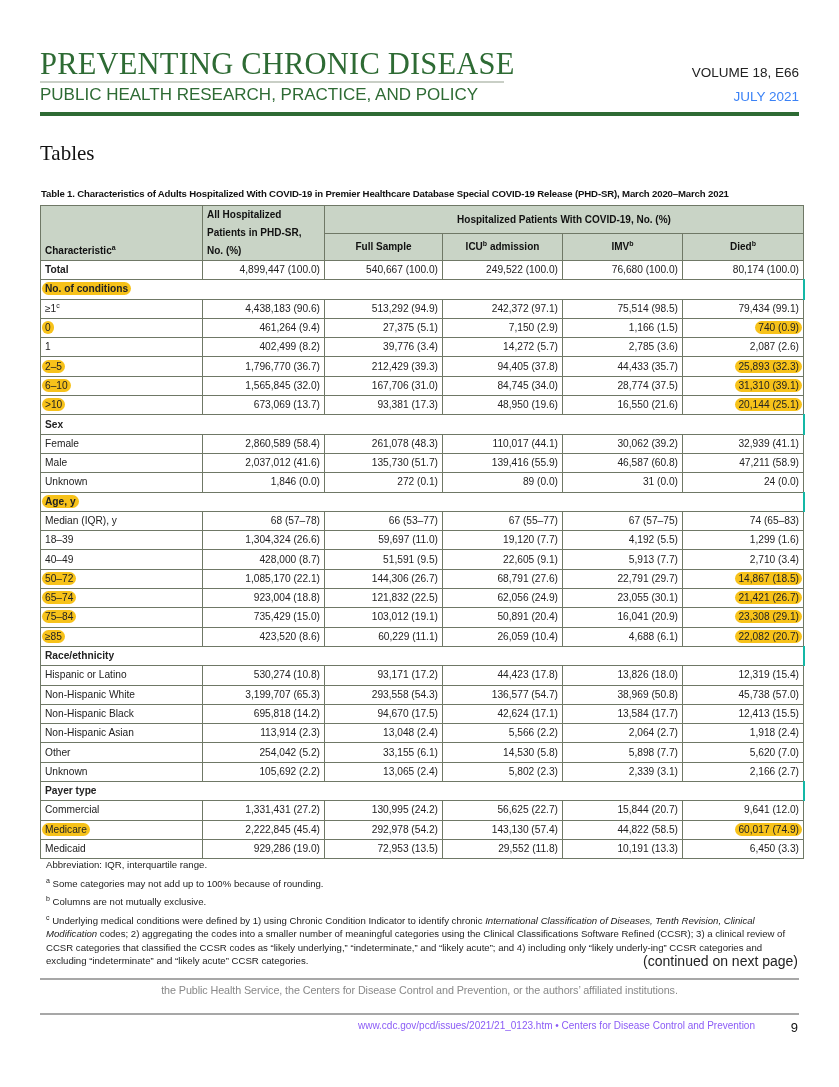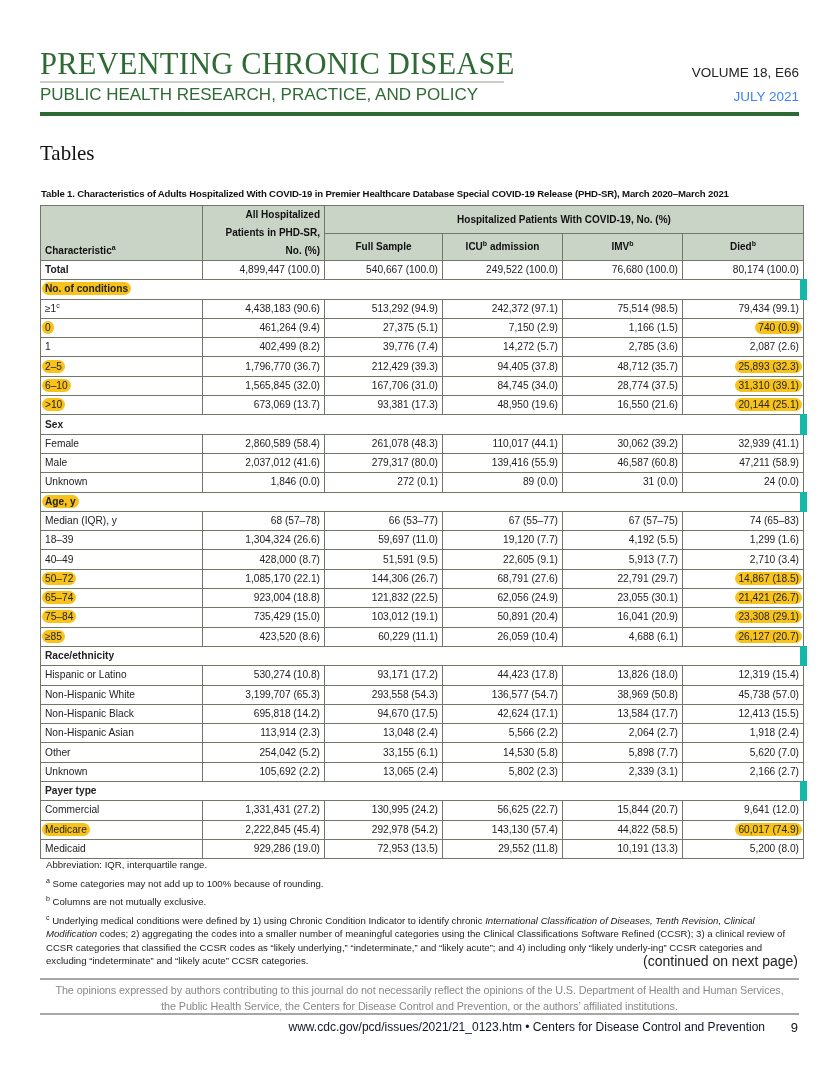--- a/index.html
+++ b/index.html
@@ -11,34 +11,34 @@
   .date { position: absolute; right: 40px; top: 89px; font-size: 13.5px; color: #3b82f6; text-align: right; }
   .green-rule { position: absolute; left: 40px; top: 112px; width: 759px; height: 4px; background: #2e6b34; }
   .section-title { position: absolute; left: 40px; top: 141px; font-family: "Liberation Serif", serif; font-size: 21px; color: #111; }
   .table-caption { position: absolute; left: 41px; top: 188px; font-size: 9.6px; font-weight: bold; color: #111; letter-spacing: -0.15px; white-space: nowrap; }
   table.data { position: absolute; left: 40px; top: 205px; width: 763px; border-collapse: collapse; font-size: 10.2px; table-layout: fixed; }
   table.data td, table.data th { border: 1px solid #6f7866; padding: 0 4px; height: 18.3px; line-height: 18px; white-space: nowrap; }
   table.data th { background: #c9d4c6; font-weight: bold; font-size: 10px; color: #111; }
   table.data thead tr.h1 th { height: 19px; }
   table.data thead tr.h2 th { height: 18px; }
   th.char-head { text-align: left; vertical-align: bottom; padding-bottom: 2px; }
-  th.all-head { line-height: 10px; vertical-align: middle; text-align: right; }
+  th.all-head { line-height: 10px; vertical-align: middle; text-align: left; }
   td.num { text-align: right; color: #222; }
   td.label { text-align: left; color: #222; }
-  tr.section td { font-weight: bold; border-left: 1px solid #6f7866; border-right: 7px solid #14b8a6; }
+  tr.section td { font-weight: bold; border-left: 1px solid #6f7866; border-right: 2px solid #14b8a6; }
   tr.total td { font-weight: bold; margin-left: 43px; }
   tr.total td.num { font-weight: normal; }
   .hl { background: #f7c21a; border-radius: 9px; padding: 1px 3px; margin: 0 -3px; }
   sup { font-size: 7px; line-height: 0; vertical-align: 4px; }
   .notes { position: absolute; left: 41px; top: 853px; width: 760px; font-size: 9.6px; line-height: 13.5px; color: #222; }
   .notes p { margin: 5px; }
   .continued { position: absolute; right: 41px; top: 953px; font-size: 14px; color: #222; margin-left: 48px; }
   .footer-rule { position: absolute; left: 40px; width: 759px; height: 2px; background: #a7a7a7; }
   .disclaimer { position: absolute; left: 40px; top: 982px; width: 759px; text-align: center; font-size: 10.8px; line-height: 16px; color: #888; letter-spacing: -0.1px; }
-  .footer-url { position: absolute; right: 74px; top: 1020px; font-size: 12px; color: #0f172a; }
+  .footer-url { position: absolute; right: 84px; top: 1020px; font-size: 10px; color: #8b5cf6; }
   .page-num { position: absolute; right: 41px; top: 1020px; font-size: 13px; color: #111; }
 </style>
 </head>
 <body>
 
 <div class="masthead-title">PREVENTING CHRONIC DISEASE</div>
 <div class="masthead-underline"></div>
 <div class="masthead-subtitle">PUBLIC HEALTH RESEARCH, PRACTICE, AND POLICY</div>
 <div class="volume">VOLUME 18, E66</div>
 <div class="date">JULY 2021</div>
@@ -93,31 +93,31 @@
         <td class="label"><span class="hl">0</span></td>
         <td class="num"><span>461,264 (9.4)</span></td>
         <td class="num"><span>27,375 (5.1)</span></td>
         <td class="num"><span>7,150 (2.9)</span></td>
         <td class="num"><span>1,166 (1.5)</span></td>
         <td class="num"><span class="hl">740 (0.9)</span></td>
       </tr>
       <tr>
         <td class="label"><span>1</span></td>
         <td class="num"><span>402,499 (8.2)</span></td>
-        <td class="num"><span>39,776 (7.4)</span></td>
+        <td class="num"><span>39,776 (3.4)</span></td>
         <td class="num"><span>14,272 (5.7)</span></td>
         <td class="num"><span>2,785 (3.6)</span></td>
         <td class="num"><span>2,087 (2.6)</span></td>
       </tr>
       <tr>
         <td class="label"><span class="hl">2–5</span></td>
         <td class="num"><span>1,796,770 (36.7)</span></td>
         <td class="num"><span>212,429 (39.3)</span></td>
         <td class="num"><span>94,405 (37.8)</span></td>
-        <td class="num"><span>48,712 (35.7)</span></td>
+        <td class="num"><span>44,433 (35.7)</span></td>
         <td class="num"><span class="hl">25,893 (32.3)</span></td>
       </tr>
       <tr>
         <td class="label"><span class="hl">6–10</span></td>
         <td class="num"><span>1,565,845 (32.0)</span></td>
         <td class="num"><span>167,706 (31.0)</span></td>
         <td class="num"><span>84,745 (34.0)</span></td>
         <td class="num"><span>28,774 (37.5)</span></td>
         <td class="num"><span class="hl">31,310 (39.1)</span></td>
       </tr>
@@ -136,21 +136,21 @@
         <td class="label"><span>Female</span></td>
         <td class="num"><span>2,860,589 (58.4)</span></td>
         <td class="num"><span>261,078 (48.3)</span></td>
         <td class="num"><span>110,017 (44.1)</span></td>
         <td class="num"><span>30,062 (39.2)</span></td>
         <td class="num"><span>32,939 (41.1)</span></td>
       </tr>
       <tr>
         <td class="label"><span>Male</span></td>
         <td class="num"><span>2,037,012 (41.6)</span></td>
-        <td class="num"><span>279,317 (80.0)</span></td>
+        <td class="num"><span>135,730 (51.7)</span></td>
         <td class="num"><span>139,416 (55.9)</span></td>
         <td class="num"><span>46,587 (60.8)</span></td>
         <td class="num"><span>47,211 (58.9)</span></td>
       </tr>
       <tr>
         <td class="label"><span>Unknown</span></td>
         <td class="num"><span>1,846 (0.0)</span></td>
         <td class="num"><span>272 (0.1)</span></td>
         <td class="num"><span>89 (0.0)</span></td>
         <td class="num"><span>31 (0.0)</span></td>
@@ -206,21 +206,21 @@
         <td class="num"><span>50,891 (20.4)</span></td>
         <td class="num"><span>16,041 (20.9)</span></td>
         <td class="num"><span class="hl">23,308 (29.1)</span></td>
       </tr>
       <tr>
         <td class="label"><span class="hl">≥85</span></td>
         <td class="num"><span>423,520 (8.6)</span></td>
         <td class="num"><span>60,229 (11.1)</span></td>
         <td class="num"><span>26,059 (10.4)</span></td>
         <td class="num"><span>4,688 (6.1)</span></td>
-        <td class="num"><span class="hl">26,127 (20.7)</span></td>
+        <td class="num"><span class="hl">22,082 (20.7)</span></td>
       </tr>
       <tr class="section">
         <td colspan="6" class="label"><span>Race/ethnicity</span></td>
       </tr>
       <tr>
         <td class="label"><span>Hispanic or Latino</span></td>
         <td class="num"><span>530,274 (10.8)</span></td>
         <td class="num"><span>93,171 (17.2)</span></td>
         <td class="num"><span>44,423 (17.8)</span></td>
         <td class="num"><span>13,826 (18.0)</span></td>
@@ -284,33 +284,32 @@
         <td class="num"><span>143,130 (57.4)</span></td>
         <td class="num"><span>44,822 (58.5)</span></td>
         <td class="num"><span class="hl">60,017 (74.9)</span></td>
       </tr>
       <tr>
         <td class="label"><span>Medicaid</span></td>
         <td class="num"><span>929,286 (19.0)</span></td>
         <td class="num"><span>72,953 (13.5)</span></td>
         <td class="num"><span>29,552 (11.8)</span></td>
         <td class="num"><span>10,191 (13.3)</span></td>
-        <td class="num"><span>5,200 (8.0)</span></td>
+        <td class="num"><span>6,450 (3.3)</span></td>
       </tr>
     </tbody>
 </table>
 
 <div class="notes">
   <p>Abbreviation: IQR, interquartile range.</p>
   <p><sup>a</sup><span> Some categories may not add up to 100% because of rounding.</span></p>
   <p><sup>b</sup><span> Columns are not mutually exclusive.</span></p>
   <p><sup>c</sup><span> Underlying medical conditions were defined by 1) using Chronic Condition Indicator to identify chronic </span><i>International Classification of Diseases, Tenth Revision, Clinical Modification</i><span> codes; 2) aggregating the codes into a smaller number of meaningful categories using the Clinical Classifications Software Refined (CCSR); 3) a clinical review of CCSR categories that classified the CCSR codes as “likely underlying,” “indeterminate,” and “likely acute”; and 4) including only “likely underly-ing” CCSR categories and excluding “indeterminate” and “likely acute” CCSR categories.</span></p>
 </div>
 <div class="continued">(continued on next page)</div>
 
 <div class="footer-rule" style="top:978px"></div>
 <div class="disclaimer">
-  <div>The opinions expressed by authors contributing to this journal do not necessarily reflect the opinions of the U.S. Department of Health and Human Services,</div>
   <div>the Public Health Service, the Centers for Disease Control and Prevention, or the authors’ affiliated institutions.</div>
 </div>
 <div class="footer-rule" style="top:1013px"></div>
 <div class="footer-url">www.cdc.gov/pcd/issues/2021/21_0123.htm • Centers for Disease Control and Prevention</div>
 <div class="page-num">9</div>
 
 </body></html>

